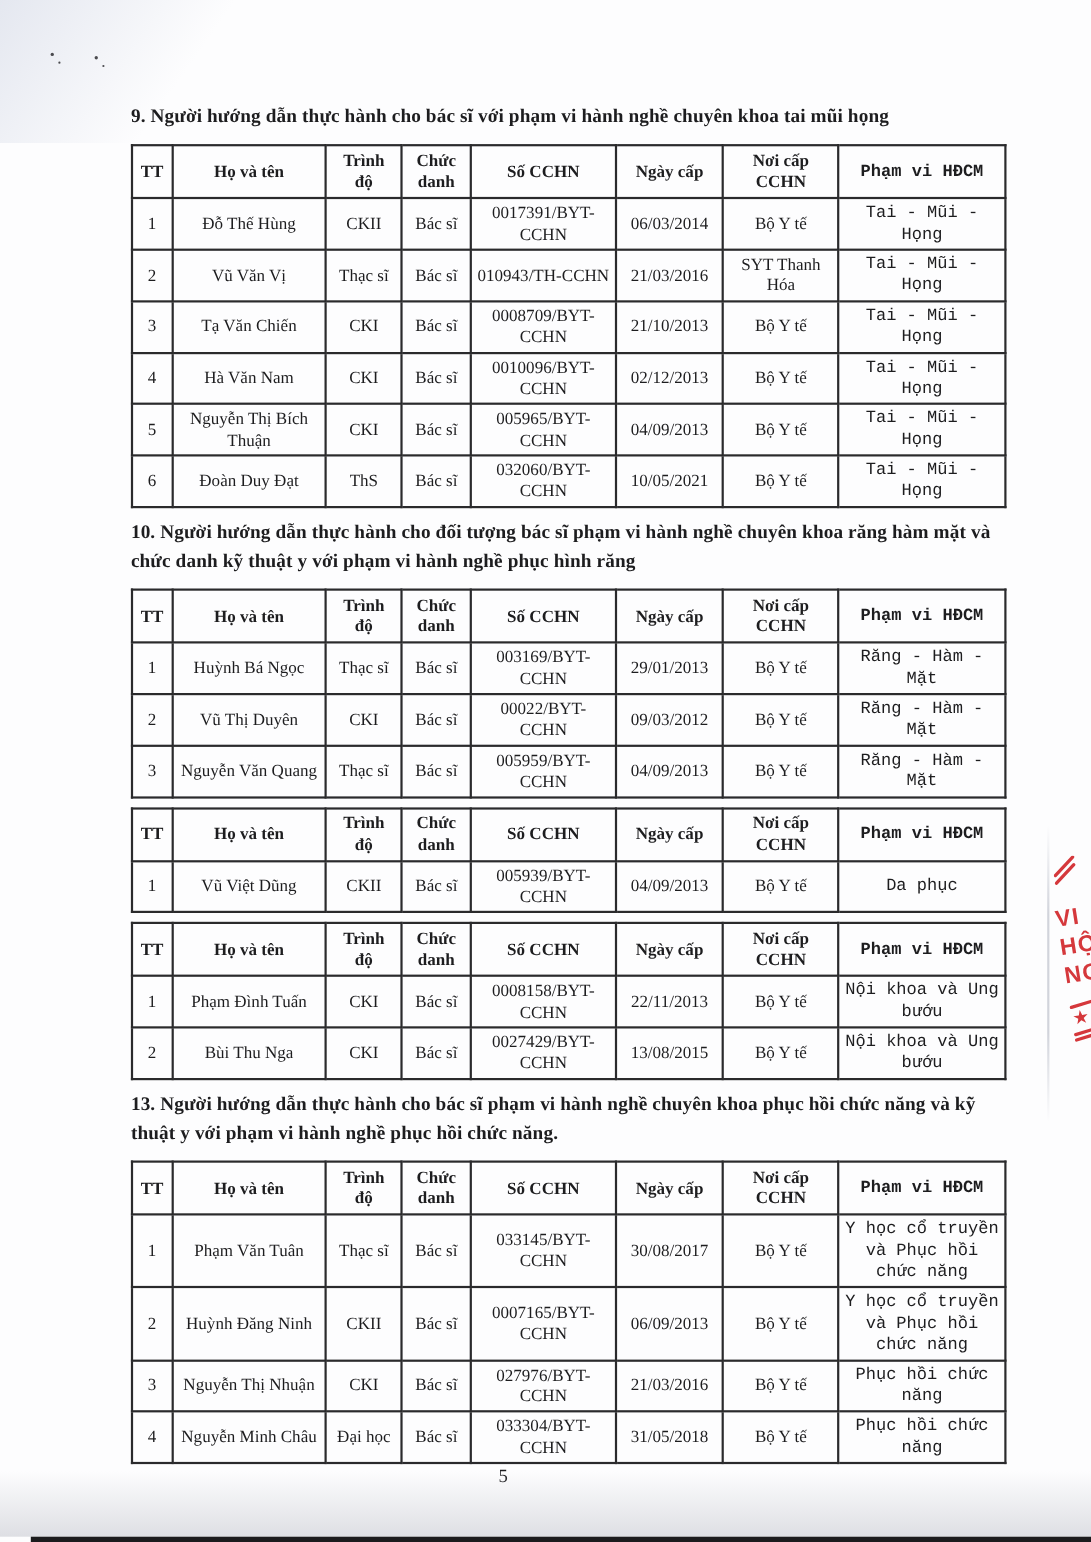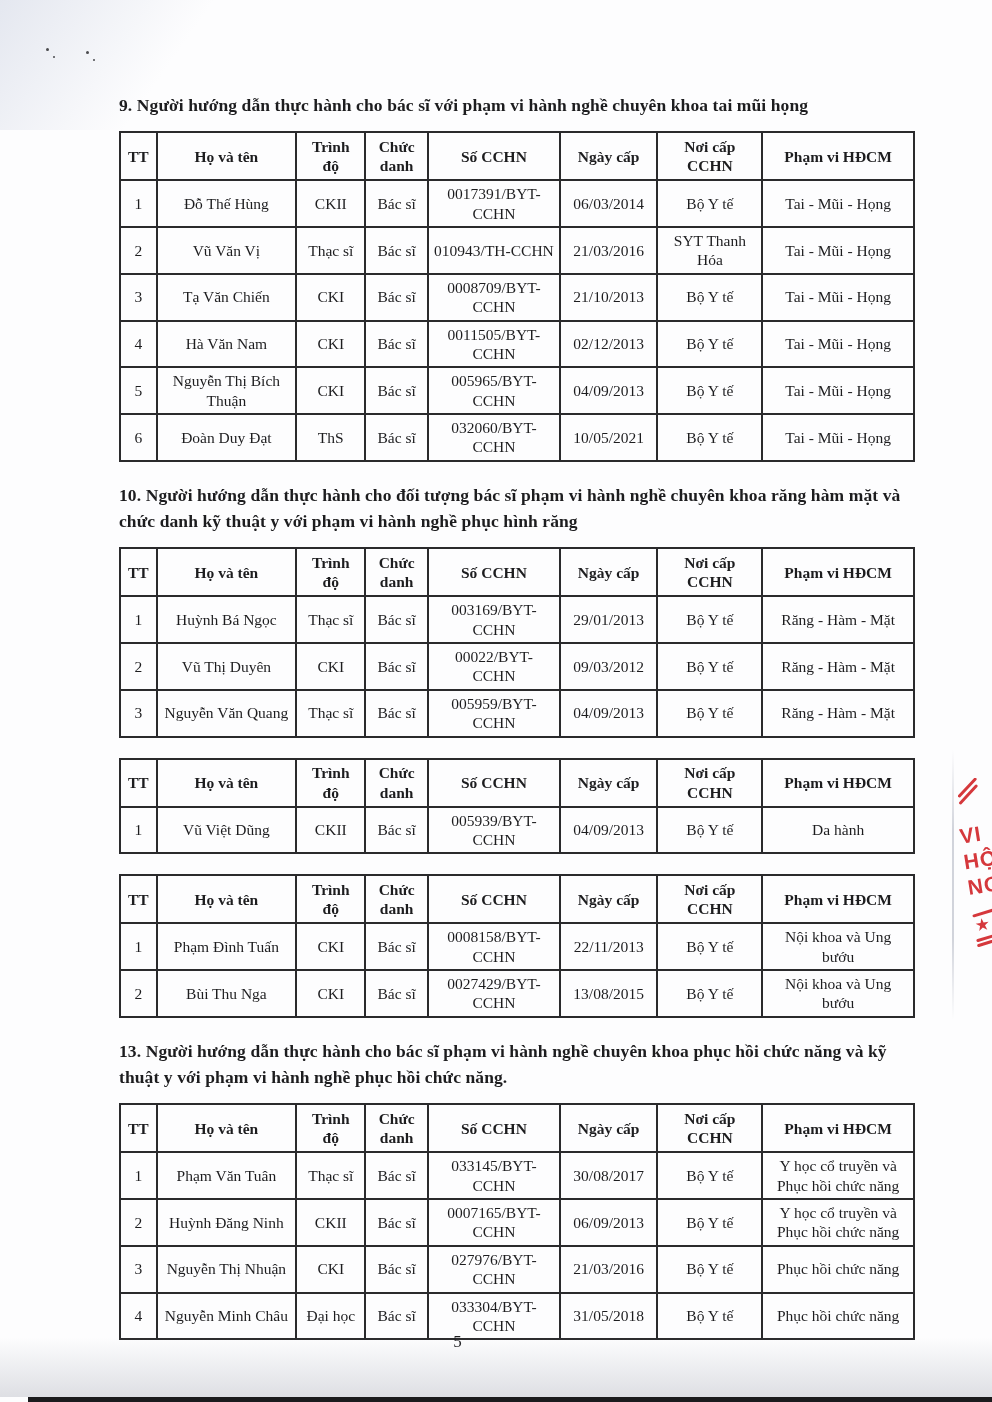--- a/index.html
+++ b/index.html
@@ -10,21 +10,21 @@
     background:#fdfdfe;
     overflow:hidden;
     font-family:"Liberation Serif","DejaVu Serif",serif;
     color:#1d1d1f;
   }
   .content{
     position:absolute;
     left:119px; top:92px;
     width:796px;
   }
-  .section{margin-bottom:20px;}
+  .section{margin-bottom:8px;}
   .section-title{
     font-weight:bold;
     font-size:17.5px;
     line-height:1.5;
     margin:0 0 13px 0;
     letter-spacing:.1px;
   }
   table.doc{
     width:100%;
     border-collapse:collapse;
@@ -37,21 +37,21 @@
     font-size:15.5px;
     line-height:1.25;
     padding:3px 5px;
     overflow:hidden;
   }
   table.doc th{
     font-weight:bold;
     height:40px;
   }
   table.doc td{height:36px;}
-  td.c7, th.c7{padding:3px 10px;}
+  td.c7, th.c7{padding:3px 10px;font-family:Liberation Mono, monospace;}
   col.c0{width:4.6%}
   col.c1{width:17.6%}
   col.c2{width:8.7%}
   col.c3{width:7.9%}
   col.c4{width:16.6%}
   col.c5{width:12.3%}
   col.c6{width:13.2%}
   col.c7{width:19.1%}
   .page-number{
     position:absolute;
@@ -174,21 +174,21 @@
                 <td class="c4">0008709/BYT-CCHN</td>
                 <td class="c5">21/10/2013</td>
                 <td class="c6">Bộ Y tế</td>
                 <td class="c7">Tai - Mũi - Họng</td>
               </tr>
               <tr>
                 <td class="c0">4</td>
                 <td class="c1">Hà Văn Nam</td>
                 <td class="c2">CKI</td>
                 <td class="c3">Bác sĩ</td>
-                <td class="c4">0011505/BYT-CCHN</td>
+                <td class="c4">0010096/BYT-CCHN</td>
                 <td class="c5">02/12/2013</td>
                 <td class="c6">Bộ Y tế</td>
                 <td class="c7">Tai - Mũi - Họng</td>
               </tr>
               <tr>
                 <td class="c0">5</td>
                 <td class="c1">Nguyễn Thị Bích Thuận</td>
                 <td class="c2">CKI</td>
                 <td class="c3">Bác sĩ</td>
                 <td class="c4">005965/BYT-CCHN</td>
@@ -294,21 +294,21 @@
             </thead>
             <tbody>
               <tr>
                 <td class="c0">1</td>
                 <td class="c1">Vũ Việt Dũng</td>
                 <td class="c2">CKII</td>
                 <td class="c3">Bác sĩ</td>
                 <td class="c4">005939/BYT-CCHN</td>
                 <td class="c5">04/09/2013</td>
                 <td class="c6">Bộ Y tế</td>
-                <td class="c7">Da hành</td>
+                <td class="c7">Da phục</td>
               </tr>
             </tbody>
           </table>
         </div>
         <div class="section">
           <table class="doc">
             <colgroup>
               <col class="c0">
               <col class="c1">
               <col class="c2">

